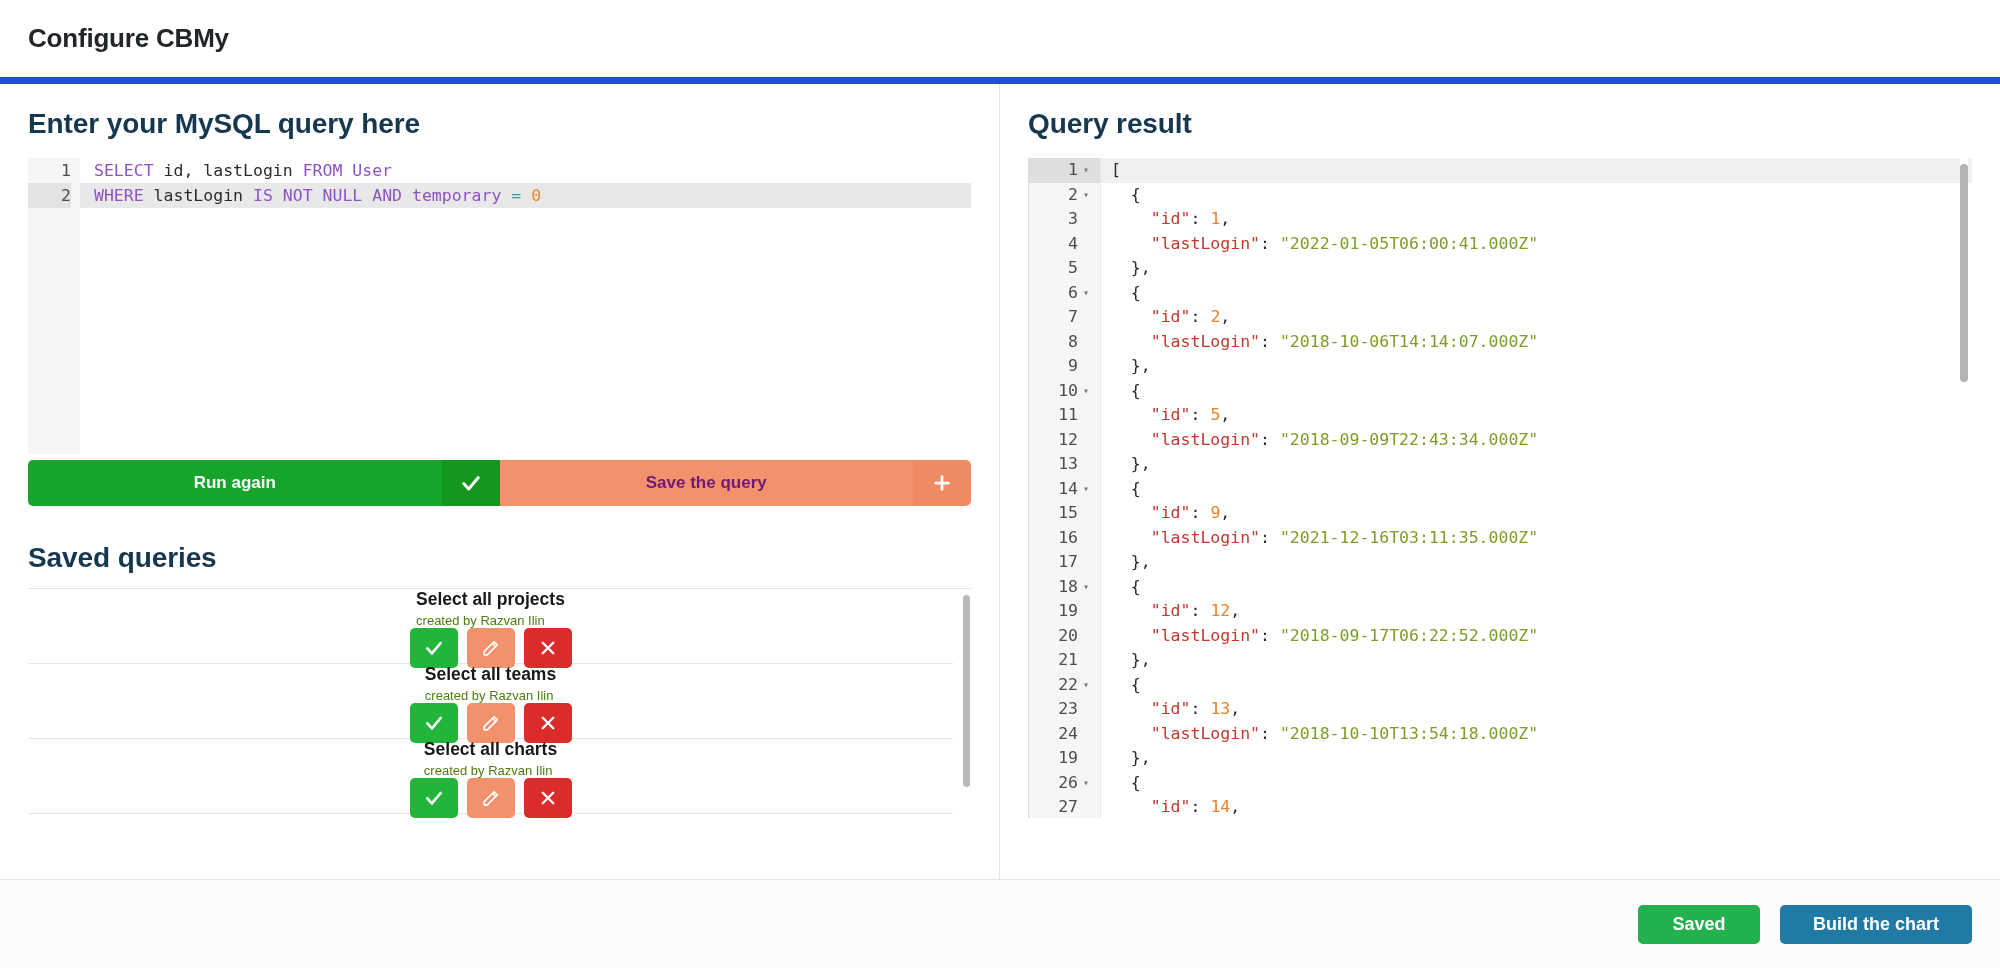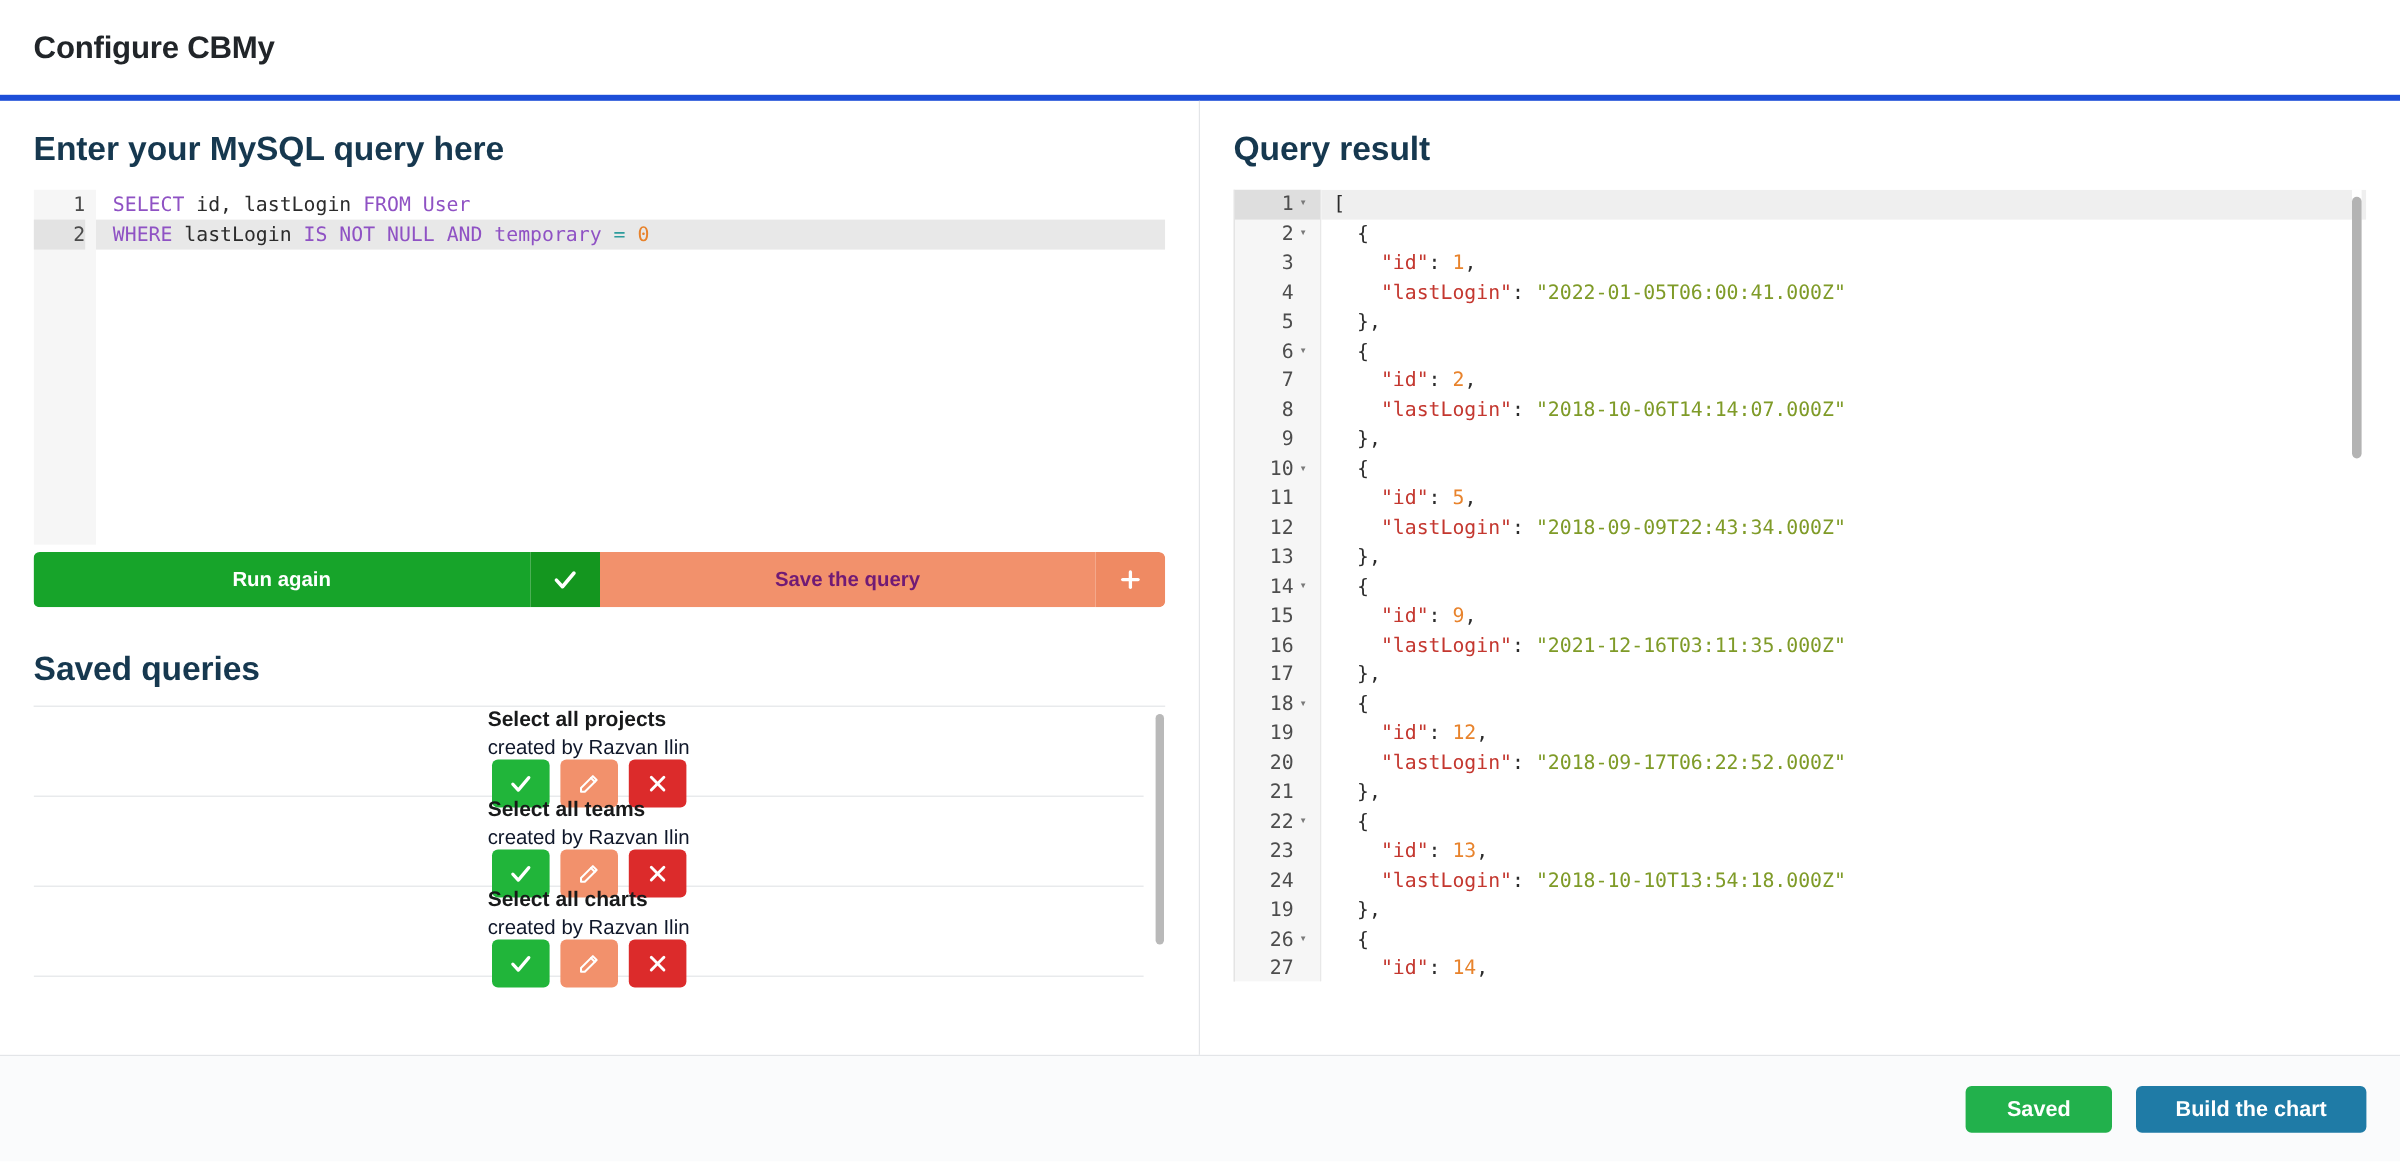--- a/index.html
+++ b/index.html
@@ -10,21 +10,21 @@
     overflow: hidden;
   }
   .app { width: 2000px; height: 968px; display: flex; flex-direction: column; background:#fff; }
 
   
   .header {
     height: 84px; flex: 0 0 84px;
     display: flex; align-items: center;
     padding: 0 28px;
     background: #ffffff;
-    border-bottom: 5px solid #1d4ed8;
+    border-bottom: 7px solid #1d4ed8;
   }
   .header-title {
     font-size: 26px; font-weight: bold; color: #212529; letter-spacing: -0.2px;
   }
 
   
   .body {
     flex: 1 1 auto; display: flex; min-height: 0;
     border-bottom: 1px solid #e3e5e8;
   }
@@ -104,21 +104,21 @@
   }
   .saved-list { padding-right: 18px; }
   .saved-item {
     display: flex; align-items: center; justify-content: space-between;
     height: 75px; border-bottom: 1px solid #e3e5e8;
     padding: 0 12px 0 12px;
     flex-direction: column;
   }
   .saved-item-texts { display: flex; flex-direction: column; gap: 3px; }
   .saved-item-name { font-size: 17.5px; font-weight: bold; color: #18191a; }
-  .saved-item-author { font-size: 17px; color: #0f172a; }
+  .saved-item-author { font-size: 13px; color: #4d7c0f; }
   .saved-item-actions { display: flex; gap: 9px; }
   .sq-btn {
     width: 48px; height: 40px; border-radius: 5px;
     display: flex; align-items: center; justify-content: center;
     color: #fff; cursor: pointer; font-size: 19px;
   }
   .sq-ok  { background: #21b53a; }
   .sq-ed  { background: #f2916c; }
   .sq-del { background: #dc2b2b; font-size: 21px; }
   .saved-scrollbar {

